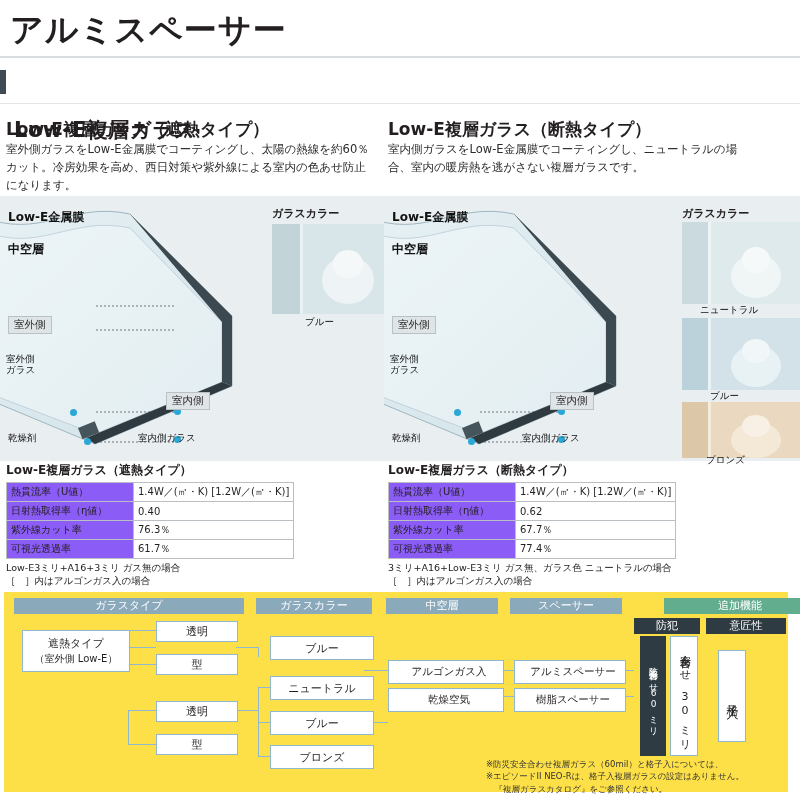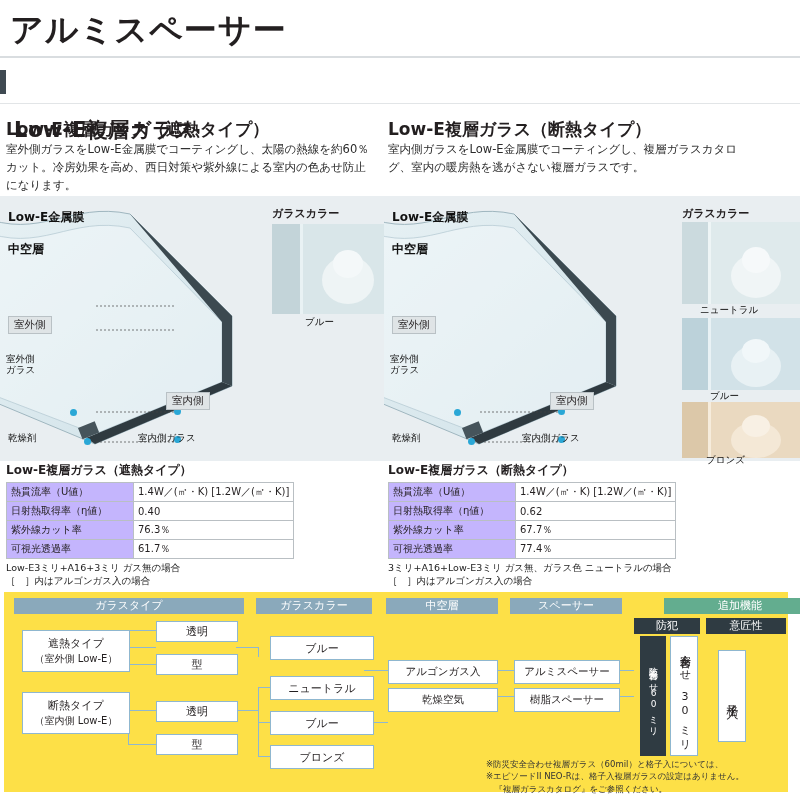--- a/index.html
+++ b/index.html
@@ -35,31 +35,31 @@
 
   
   .swatch-head{position:absolute;font-size:11px;font-weight:bold;}
   .swatch{position:absolute;}
 
   
   .spec{position:absolute;font-size:10.5px;}
   .spec .t{font-weight:bold;font-size:12px;margin-bottom:3px;}
   table.sp{border-collapse:collapse;}
   table.sp td{border:1px solid #b9bfc3;padding:2px 4px;font-size:10px;white-space:nowrap;}
-  table.sp td.k{background:#c4b5fd;width:118px;}
+  table.sp td.k{background:#8b5cf6;width:118px;}
   .note{font-size:9.5px;line-height:1.35;margin-top:3px;color:#222;}
 
   
   .sys-title{position:absolute;left:6px;top:572px;font-size:15px;font-weight:bold;}
   .sysbox{position:absolute;left:4px;top:592px;width:784px;height:200px;background:#fde047;}
   .hdr{position:absolute;background:#8aa9bb;color:#fff;font-size:11px;text-align:center;line-height:16px;height:16px;}
   .hdr.green{background:#63ad8f;}
   .hdr.dark{background:#2f3b42;}
   .cell{position:absolute;background:#fff;border:1px solid #8fb7cf;font-size:11px;text-align:center;display:flex;align-items:center;justify-content:center;}
-  .cell.sm{font-size:10.5px;}
+  .cell.sm{font-size:10.5px;padding-left:6px;}
   .cell.v{writing-mode:vertical-rl;text-orientation:upright;letter-spacing:1px;}
   .cell.dark{background:#2f3b42;color:#fff;border-color:#2f3b42;}
   .ln{position:absolute;background:#8fb7cf;}
   .foot{position:absolute;font-size:8.5px;line-height:1.45;color:#333;}
 </style>
 </head>
 <body>
 
 <div class="page">
 
@@ -69,21 +69,21 @@
   <div class="sub-head">Low-E複層ガラス</div>
   <div class="sub-rule"></div>
 
   <div class="col left">
     <div class="col-title">Low-E複層ガラス（遮熱タイプ）</div>
     <div class="col-desc">室外側ガラスをLow-E金属膜でコーティングし、太陽の熱線を約60％カット。冷房効果を高め、西日対策や紫外線による室内の色あせ防止になります。</div>
   </div>
 
   <div class="col right">
     <div class="col-title">Low-E複層ガラス（断熱タイプ）</div>
-    <div class="col-desc">室内側ガラスをLow-E金属膜でコーティングし、複層ガラスカタログ、室内の暖房熱を逃がさない複層ガラスです。</div>
+    <div class="col-desc">室内側ガラスをLow-E金属膜でコーティングし、ニュートラルの場合、室内の暖房熱を逃がさない複層ガラスです。</div>
   </div>
 
   <div class="illus left">
     <div class="bg"></div>
     <svg width="390" height="265" viewBox="0 0 390 265">
       <defs>
         <linearGradient id="gl" x1="0" y1="0" x2="1" y2="1">
           <stop offset="0%" stop-color="#e7f1f4"></stop>
           <stop offset="100%" stop-color="#cfe1e8"></stop>
         </linearGradient>
@@ -281,24 +281,20 @@
     <div class="ln" style="left:360px;top:130px;width:24px;height:1px;"></div>
     <div class="ln" style="left:492px;top:78px;width:18px;height:1px;"></div>
     <div class="ln" style="left:492px;top:104px;width:18px;height:1px;"></div>
     <div class="ln" style="left:614px;top:78px;width:16px;height:1px;"></div>
     <div class="ln" style="left:614px;top:104px;width:16px;height:1px;"></div>
 
     <div class="cell" style="left:18px;top:38px;width:106px;height:40px;flex-direction:column;line-height:1.3;">
       <span>遮熱タイプ</span>
       <span style="font-size:10px">（室外側 Low-E）</span>
     </div>
-    <div class="cell" style="left:18px;top:100px;width:106px;height:40px;flex-direction:column;line-height:1.3;">
-      <span>断熱タイプ</span>
-      <span style="font-size:10px">（室内側 Low-E）</span>
-    </div>
 
     <div class="cell" style="left:152px;top:29px;width:80px;height:19px;">透明</div>
     <div class="cell" style="left:152px;top:62px;width:80px;height:19px;">型</div>
     <div class="cell" style="left:152px;top:109px;width:80px;height:19px;">透明</div>
     <div class="cell" style="left:152px;top:142px;width:80px;height:19px;">型</div>
 
     <div class="cell" style="left:266px;top:44px;width:102px;height:22px;">ブルー</div>
     <div class="cell" style="left:266px;top:84px;width:102px;height:22px;">ニュートラル</div>
     <div class="cell" style="left:266px;top:119px;width:102px;height:22px;">ブルー</div>
     <div class="cell" style="left:266px;top:153px;width:102px;height:22px;">ブロンズ</div>

